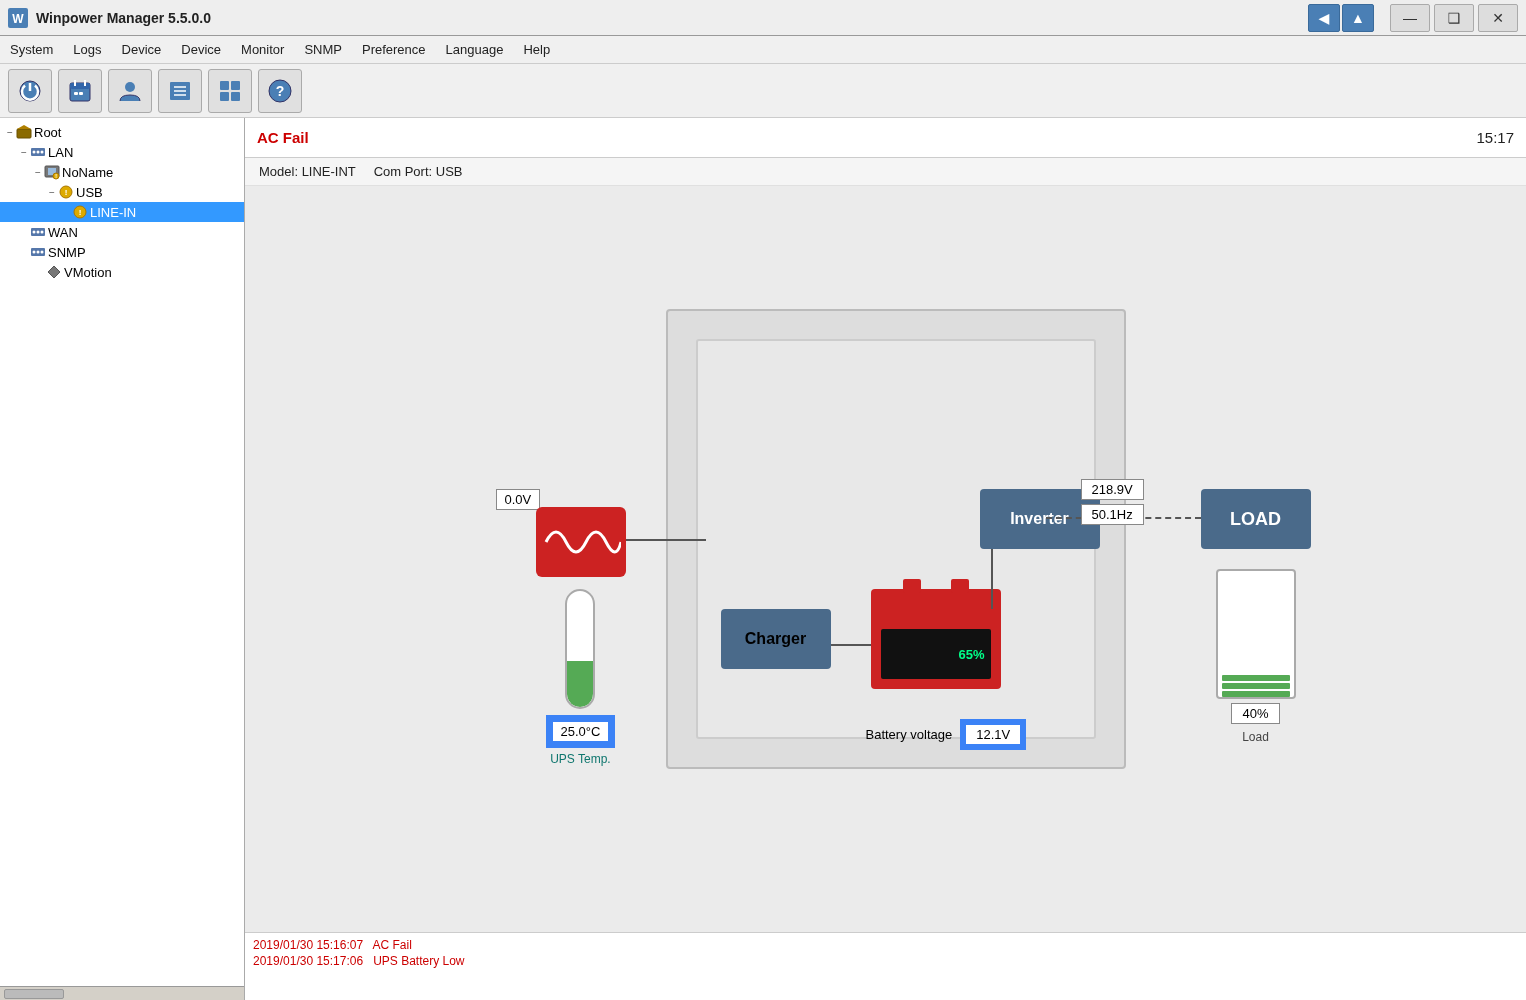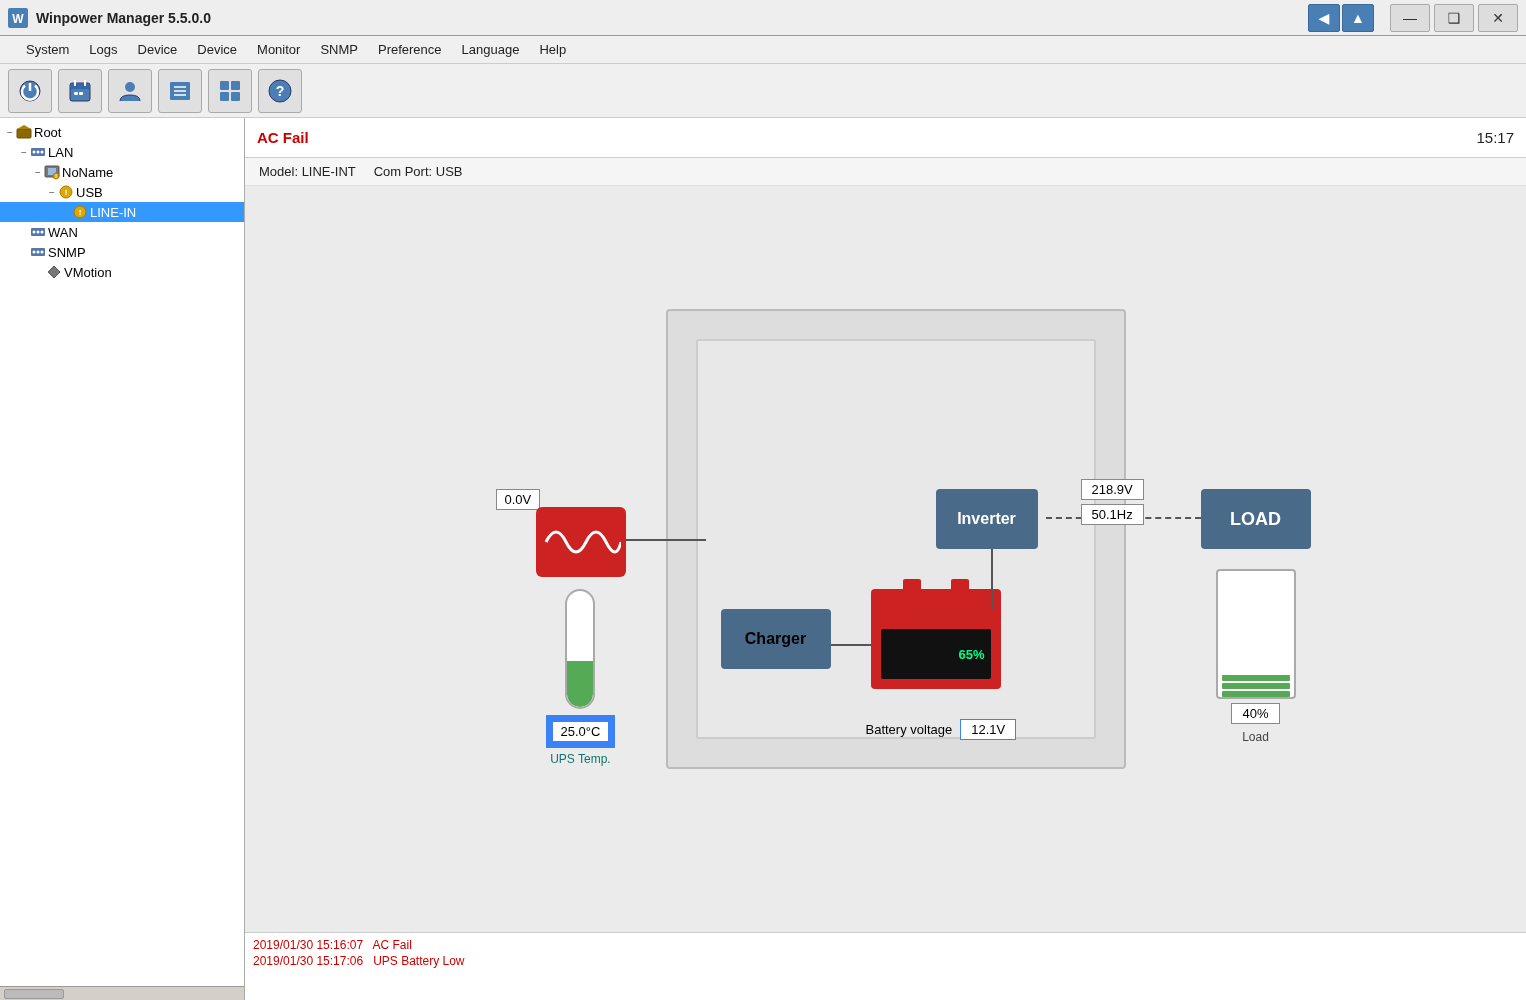--- a/index.html
+++ b/index.html
@@ -38,21 +38,21 @@
       color: white; font-size: 14px;
     }
 
     
     #menu-bar {
       background: #f0f0f0;
       border-bottom: 1px solid #ccc;
       display: flex;
       align-items: center;
       height: 28px;
-      padding: 0 16px;
+      padding: 0 0;
     }
     .menu-item {
       padding: 4px 10px;
       cursor: pointer;
       font-size: 13px;
       color: #222;
       text-decoration: none;
       white-space: nowrap;
     }
 
@@ -212,30 +212,31 @@
     }
     .temp-value {
       border: 7px solid #3b82f6;
       background: white;
       padding: 2px 8px;
       font-size: 13px;
       margin-top: 2px;
     }
     .temp-label { font-size: 12px; color: #0f766e; margin-top: 4px; }
     .inverter-box {
-      width: 102px;
+      width: 120px;
       height: 60px;
       background: #4a6a8a;
       border-radius: 4px;
       display: flex;
       align-items: center;
       justify-content: center;
       color: white;
       font-size: 16px;
       font-weight: bold;
+      margin-left: 44px;
     }
 
     
     .charger-box {
       width: 110px;
       height: 60px;
       background: #4a6a8a;
       border-radius: 4px;
       display: flex;
       align-items: center;
@@ -640,21 +641,21 @@
             </div>
           </div>
           <div style="margin-top:4px; text-align:center;">
             <div class="value-box" style="display:inline-block;">40%</div>
           </div>
           <div style="text-align:center; font-size:12px; color:#444; margin-top:2px;">Load</div>
         </div>
 
         <div style="position:absolute; left:430px; top:430px; display:flex; align-items:center; gap:8px;">
           <span style="font-size:13px;">Battery voltage</span>
-          <div class="bat-voltage-box" style="border:1px solid #3b82f6; background:white; padding:2px 10px; font-size:13px;">12.1V</div>
+          <div class="bat-voltage-box" style="border:6px solid #3b82f6; background:white; padding:2px 10px; font-size:13px;">12.1V</div>
         </div>
 
       </div>
     </div>
 
     <div id="log-area">
       <div class="log-entry">
         <span>2019/01/30 15:16:07</span>
         &nbsp;
         <span>AC Fail</span>

